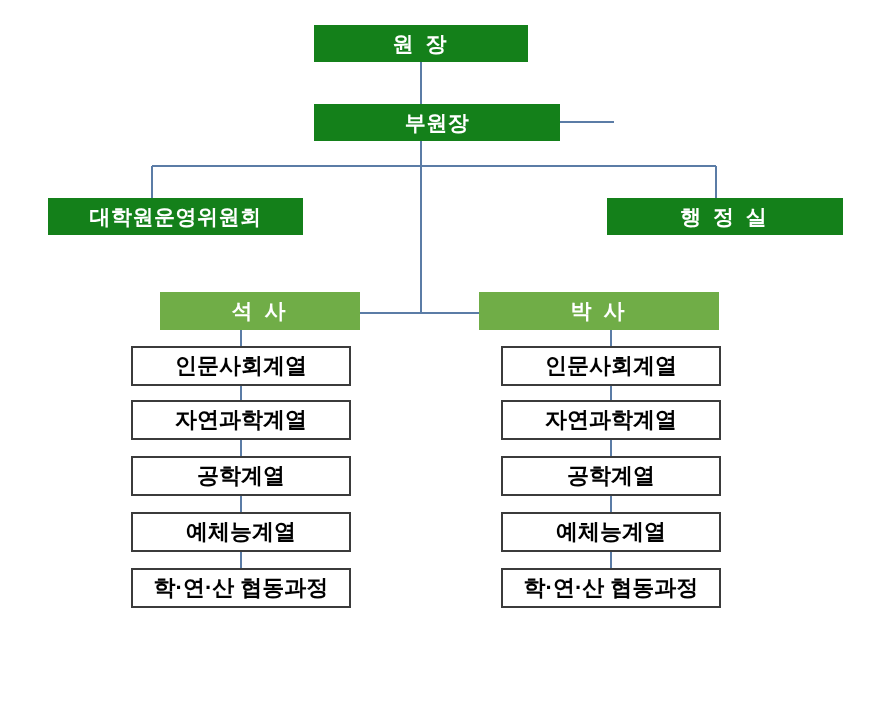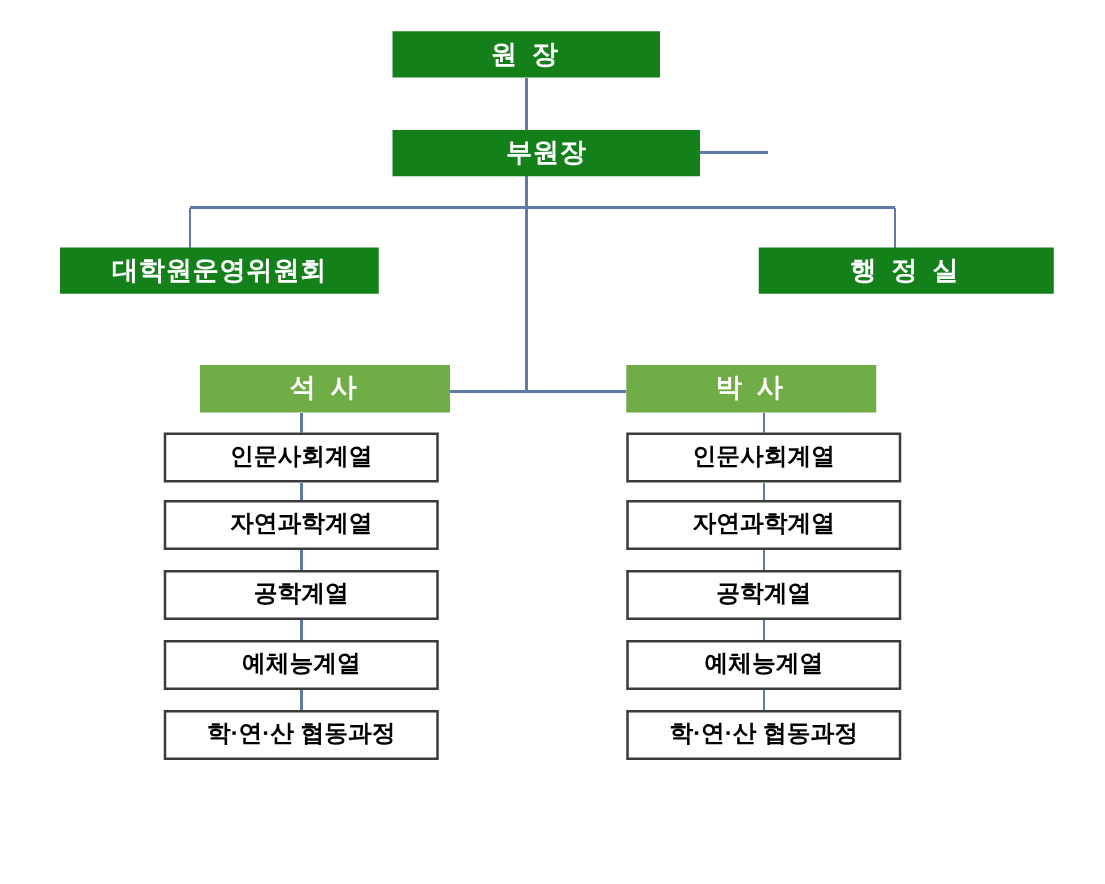--- a/index.html
+++ b/index.html
@@ -46,21 +46,21 @@
     color: #ffffff;
     font-weight: bold;
     font-size: 21px;
     letter-spacing: 0.5px;
   }
   .node-plain {
     background: #ffffff;
     border: 2px solid #3b3b3b;
     color: #000000;
     font-weight: bold;
-    font-size: 19px;
+    font-size: 22px;
   }
   .node-wide-label {
     letter-spacing: 3px;
   }
 </style>
 </head>
 <body>
 
 <div id="chart-root">
 
@@ -97,21 +97,21 @@
 
   <div class="node node-dark" style="left:314px; top:104px; width:246px; height:37px;">부원장</div>
 
 
   <div class="node node-dark" style="left:48px; top:198px; width:255px; height:37px;">대학원운영위원회</div>
 
   <div class="node node-dark node-wide-label" style="left:607px; top:198px; width:236px; height:37px;">행 정 실</div>
 
   <div class="node node-light node-wide-label" style="left:131px; top:292px; width:200px; height:38px;margin-left:29px;">석  사</div>
 
-  <div class="node node-light node-wide-label" style="left:501px; top:292px; width:200px; height:38px;">박  사</div>
+  <div class="node node-light node-wide-label" style="left:479px; top:292px; width:240px; height:38px;">박  사</div>
 
   <div class="node node-plain" style="left:131px; top:346px; width:220px; height:40px;">인문사회계열</div>
   <div class="node node-plain" style="left:131px; top:400px; width:220px; height:40px;">자연과학계열</div>
   <div class="node node-plain" style="left:131px; top:456px; width:220px; height:40px;">공학계열</div>
   <div class="node node-plain" style="left:131px; top:512px; width:220px; height:40px;">예체능계열</div>
   <div class="node node-plain" style="left:131px; top:568px; width:220px; height:40px;">학·연·산 협동과정</div>
 
   <div class="node node-plain" style="left:501px; top:346px; width:220px; height:40px;">인문사회계열</div>
   <div class="node node-plain" style="left:501px; top:400px; width:220px; height:40px;">자연과학계열</div>
   <div class="node node-plain" style="left:501px; top:456px; width:220px; height:40px;">공학계열</div>

